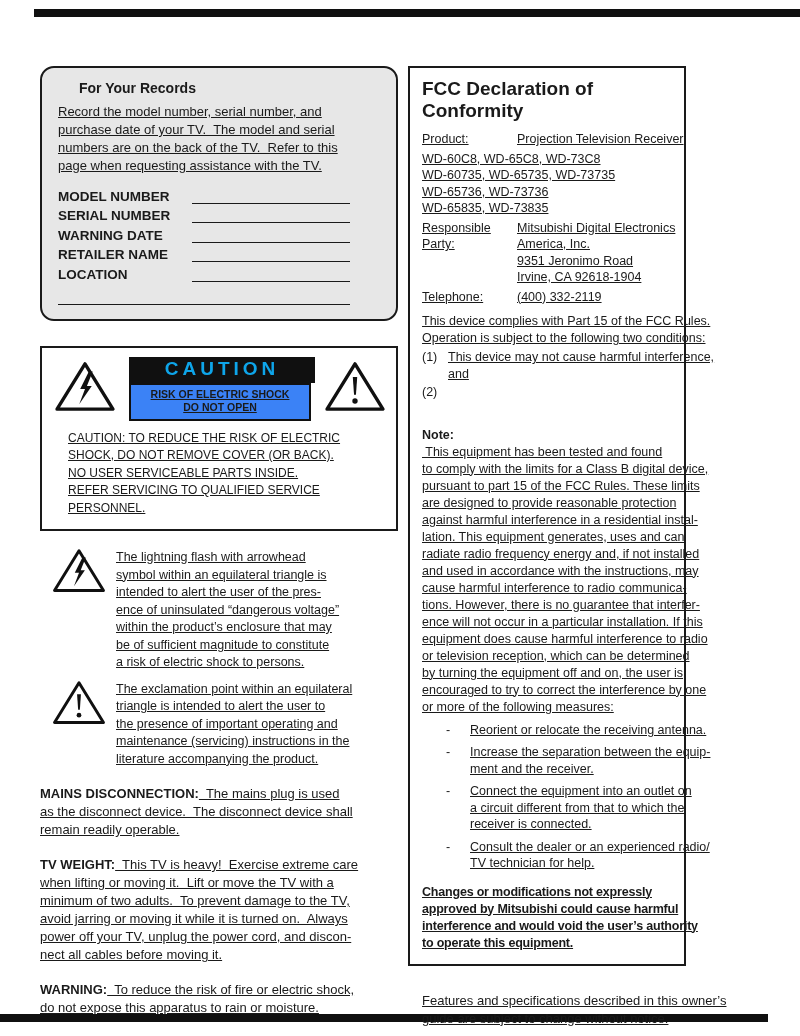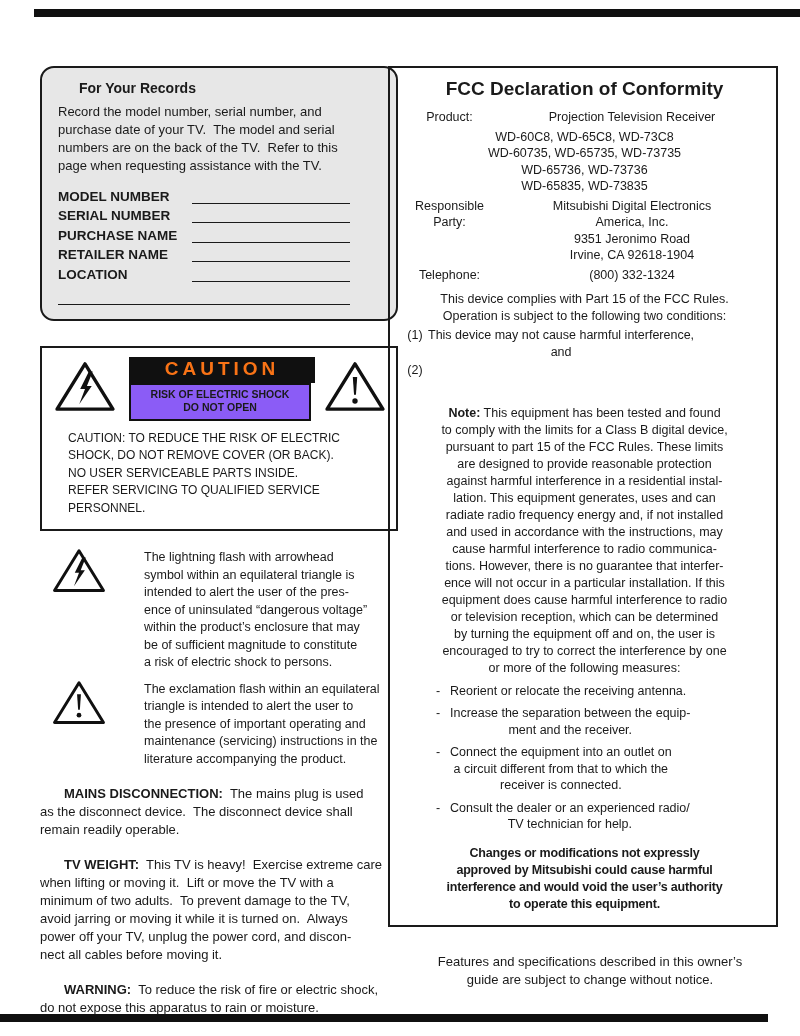--- a/index.html
+++ b/index.html
@@ -1,53 +1,53 @@
 <!DOCTYPE html>
 <html><head>
 <meta charset="utf-8">
 <style>
   html,body{margin:0;padding:0;background:#fff;}
   .page{position:relative;width:800px;height:1036px;background:#fff;overflow:hidden;
         font-family:"Liberation Sans","DejaVu Sans",sans-serif;color:#1a1a1a;}
   .rule{position:absolute;background:#101010;height:8px;}
   .rule-top{left:34px;right:0;top:9px;}
   .rule-bottom{left:0;width:768px;top:1014px;}
-  .pre{white-space:pre;}
+  .pre{white-space:pre;text-decoration:underline;}
   .col-left{position:absolute;left:40px;top:66px;width:358px;}
-  .col-right{position:absolute;left:388px;top:66px;width:390px;text-align:center;}
+  .col-right{position:absolute;left:408px;top:66px;width:278px;}
 
   
   .records{background:#e7e7e7;border:2.5px solid #1a1a1a;border-radius:14px;padding:10px 16px 14px;}
   .records-title{font-weight:bold;font-size:14px;margin:2px 0 7px 2px;padding-left:19px;}
   .records-body{font-size:13px;line-height:18px;}
   .rec-fields{margin-top:9px;}
   .rec-row{display:flex;align-items:flex-end;height:19.5px;justify-content:space-between;}
   .rec-label{font-weight:bold;font-size:13.5px;width:134px;flex:none;}
   .rec-line{flex:1;border-bottom:1.7px solid #1a1a1a;height:15px;margin-right:30px;}
   .rec-fullline{border-bottom:1.7px solid #1a1a1a;height:15px;margin:7px 30px 0 0;}
 
   
   .caution{border:2.5px solid #1a1a1a;margin-top:25px;padding:9px 10px 12px 12px;}
   .caution-head{display:flex;align-items:center;justify-content:space-between;margin-bottom:9px;}
   .c-center{width:182px;}
-  .c-bar{background:#101010;color:#f97316;font-weight:bold;font-size:19px;letter-spacing:4px;
+  .c-bar{background:#101010;color:#0ea5e9;font-weight:bold;font-size:19px;letter-spacing:4px;
          text-align:center;width:162px;margin:0 auto;padding:1px 12px 3px;}
-  .c-risk{border:2px solid #101010;background:#8b5cf6;text-align:center;font-weight:bold;
+  .c-risk{border:2px solid #101010;background:#3b82f6;text-align:center;font-weight:bold;
           font-size:10.5px;line-height:13.5px;padding:3px 2px 4px;margin-top:0;}
   .caution-body{font-size:12px;line-height:17.5px;padding-left:14px;}
 
   
-  .tri-note{display:flex;gap:38px;align-items:flex-start;padding-left:12px;margin-top:16px;}
+  .tri-note{display:flex;gap:10px;align-items:flex-start;padding-left:12px;margin-top:16px;}
   .tri-note.second{margin-top:7px;}
   .tri-note .txt{font-size:12.5px;line-height:17.5px;padding-top:2px;}
   .tri-ico{flex:none;}
 
   
   .notice{margin-top:17px;font-size:13px;line-height:18px;}
-  .notice .lbl{font-weight:bold;margin-left:24px;}
+  .notice .lbl{font-weight:bold;}
 
   
   .fcc{border:2.5px solid #1a1a1a;padding:10px 9px 12px 12px;}
   .fcc-title{font-weight:bold;font-size:19px;margin:0 0 9px;}
   .fcc-row{display:flex;margin-bottom:3px;font-size:12.5px;line-height:16.5px;}
   .fcc-label{width:95px;flex:none;}
   .fcc-value{flex:1;}
   .fcc-par{font-size:12.5px;line-height:17px;margin-top:8px;}
   .cond{display:flex;font-size:12.5px;line-height:16.5px;margin-top:2px;}
   .cond-marker{width:26px;flex:none;}
@@ -79,21 +79,21 @@
       <div class="rec-fields">
         <div class="rec-row">
           <span class="rec-label">MODEL NUMBER</span>
           <span class="rec-line"></span>
         </div>
         <div class="rec-row">
           <span class="rec-label">SERIAL NUMBER</span>
           <span class="rec-line"></span>
         </div>
         <div class="rec-row">
-          <span class="rec-label">PURCHASE NAME</span>
+          <span class="rec-label">WARNING DATE</span>
           <span class="rec-line"></span>
         </div>
         <div class="rec-row">
           <span class="rec-label">RETAILER NAME</span>
           <span class="rec-line"></span>
         </div>
         <div class="rec-row">
           <span class="rec-label">LOCATION</span>
           <span class="rec-line"></span>
         </div>
@@ -146,21 +146,21 @@
     </div>
 
     <div class="tri-note second">
       <span class="tri-ico">
         <svg width="54" height="48" viewBox="0 0 64 56">
           <path class="tri" d="M32 4 L61 51 H3 Z"></path>
           <path class="glyph" d="M29.7 17.5 h4.6 l-1.3 18.5 h-2 Z"></path>
           <circle class="glyph" cx="32" cy="42.5" r="2.8"></circle>
         </svg>
       </span>
-      <span class="txt pre">The exclamation flash within an equilateral
+      <span class="txt pre">The exclamation point within an equilateral
 triangle is intended to alert the user to
 the presence of important operating and
 maintenance (servicing) instructions in the
 literature accompanying the product.</span>
     </div>
 
     <div class="notice">
       <span class="lbl">MAINS DISCONNECTION:</span><span class="pre">  The mains plug is used
 as the disconnect device.  The disconnect device shall
 remain readily operable.</span>
@@ -206,21 +206,21 @@
       <div class="fcc-row">
         <span class="fcc-label pre">Responsible
 Party:</span>
         <span class="fcc-value pre">Mitsubishi Digital Electronics
 America, Inc.
 9351 Jeronimo Road
 Irvine, CA 92618-1904</span>
       </div>
       <div class="fcc-row">
         <span class="fcc-label pre">Telephone:</span>
-        <span class="fcc-value pre">(800) 332-1324</span>
+        <span class="fcc-value pre">(400) 332-2119</span>
       </div>
 
       <div class="fcc-par pre">This device complies with Part 15 of the FCC Rules.
 Operation is subject to the following two conditions:</div>
 
       <div class="cond">
         <span class="cond-marker">(1)</span>
         <span class="pre">This device may not cause harmful interference,
 and</span>
       </div>

